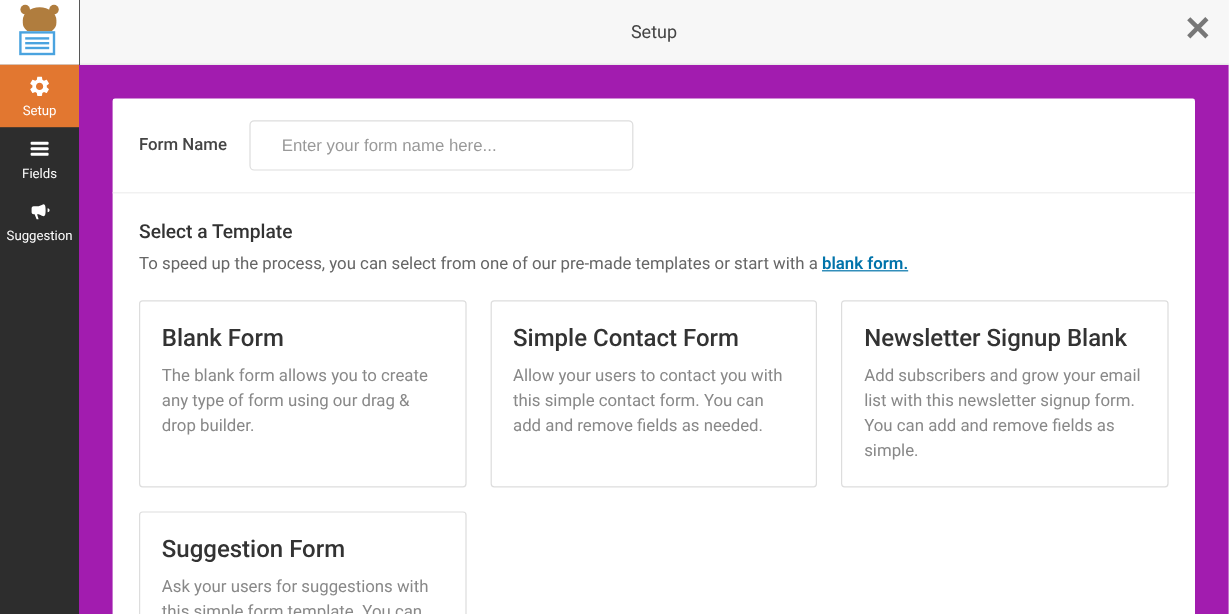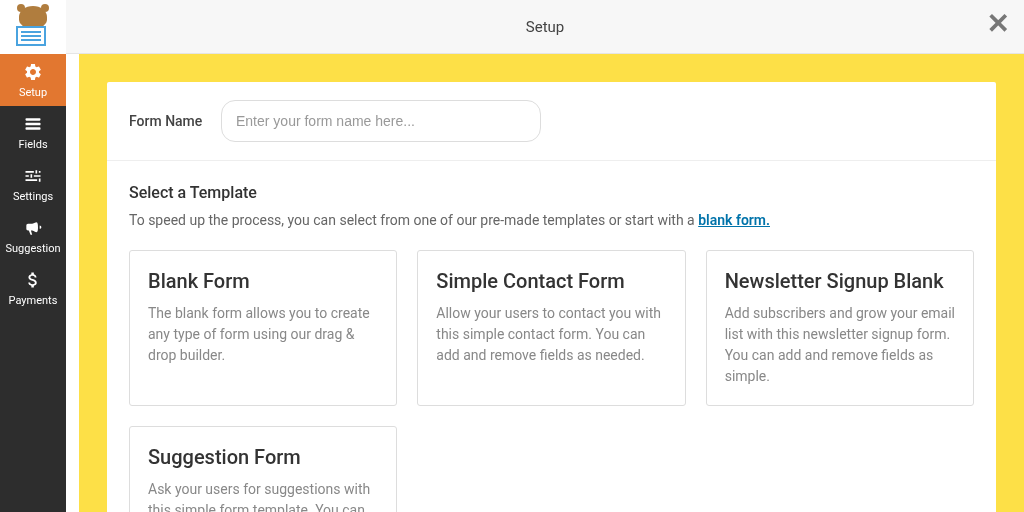--- a/index.html
+++ b/index.html
@@ -17,26 +17,26 @@
     .sidebar-item { display: flex; flex-direction: column; align-items: center; justify-content: center; height: 52px; color: #fff; font-size: 11px; cursor: pointer; }
     .sidebar-item.active { background: #e27730; }
     .sidebar-item svg { width: 20px; height: 20px; fill: #fff; margin-bottom: 4px; }
     
     .main { position: absolute; left: 66px; top: 0; right: 0; height: 512px; display: flex; flex-direction: column; }
     
     .header { height: 54px; background: #f7f7f7; border-bottom: 1px solid #e5e5e5; display: flex; align-items: center; justify-content: center; position: relative; }
     .header-title { font-size: 15px; color: #444; font-weight: 400; }
     .close-btn { position: absolute; right: 14px; top: 10px; font-size: 28px; color: #777; cursor: pointer; font-weight: bold; background: none; border: none; line-height: 1; }
     
-    .content-wrap { flex: 1; background: #fde047; padding: 28px 28px 0 28px; overflow: auto; margin-left: 13px; }
+    .content-wrap { flex: 1; background: #a21caf; padding: 28px 28px 0 28px; overflow: auto; }
     .content { background: #fff; border-radius: 2px; min-height: 100%; }
     
     .form-name-row { display: flex; align-items: center; padding: 18px 22px; border-bottom: 1px solid #eee; }
     .form-name-label { width: 92px; font-size: 14px; color: #444; font-weight: 500; }
-    .form-name-input { flex: 0 0 320px; padding: 12px 14px; border: 1px solid #ddd; border-radius: 14px; font-size: 14px; color: #777; }
+    .form-name-input { flex: 0 0 320px; padding: 12px 26px; border: 1px solid #ddd; border-radius: 4px; font-size: 14px; color: #777; }
     .form-name-input::placeholder { color: #999; }
     
     .template-section { padding: 22px; }
     .template-heading { font-size: 16px; color: #333; font-weight: 500; margin-bottom: 10px; }
     .template-desc { font-size: 14px; color: #666; margin-bottom: 22px; }
     .template-desc a { color: #0073aa; text-decoration: underline; font-weight: 600; }
     
     .templates-grid { display: grid; grid-template-columns: repeat(3, 1fr); gap: 20px; }
     .template-card { border: 1px solid #ddd; border-radius: 3px; padding: 18px; cursor: pointer; }
     .template-card-title { font-size: 20px; color: #333; font-weight: 500; margin-bottom: 10px; }
@@ -67,40 +67,28 @@
 
   <div class="sidebar-item">
     <svg viewBox="0 0 24 24">
         <rect x="3" y="5" width="18" height="3" rx="1"></rect>
         <rect x="3" y="10.5" width="18" height="3" rx="1"></rect>
         <rect x="3" y="16" width="18" height="3" rx="1"></rect>
       </svg>
     <span>Fields</span>
   </div>
 
-  <div class="sidebar-item">
-    <svg viewBox="0 0 24 24">
-        <path d="M3 6h10v2H3zM15 5h2v4h-2zM19 6h2v2h-2zM3 11h4v2H3zM9 10h2v4H9zM13 11h8v2h-8zM3 16h14v2H3zM19 15h2v4h-2z"></path>
-      </svg>
-    <span>Settings</span>
-  </div>
 
   <div class="sidebar-item">
     <svg viewBox="0 0 24 24">
         <path d="M18 11c0-2 0-6-2-6-1 0-2 1-5 2H6c-1.1 0-2 .9-2 2v4c0 1.1.9 2 2 2h1l2 5h2l-1.5-5H11c3 1 4 2 5 2 2 0 2-4 2-6zm2-2v4c1 0 2-.9 2-2s-1-2-2-2z"></path>
       </svg>
     <span>Suggestion</span>
   </div>
 
-  <div class="sidebar-item">
-    <svg viewBox="0 0 24 24">
-        <path d="M11.8 10.9c-2.27-.59-3-1.2-3-2.15 0-1.09 1.01-1.85 2.7-1.85 1.78 0 2.44.85 2.5 2.1h2.21c-.07-1.72-1.12-3.3-3.21-3.81V3h-3v2.16c-1.94.42-3.5 1.68-3.5 3.61 0 2.31 1.91 3.46 4.7 4.13 2.5.6 3 1.48 3 2.41 0 .69-.49 1.79-2.7 1.79-2.06 0-2.87-.92-2.98-2.1h-2.2c.12 2.19 1.76 3.42 3.68 3.83V21h3v-2.15c1.95-.37 3.5-1.5 3.5-3.55 0-2.84-2.43-3.81-4.7-4.4z"></path>
-      </svg>
-    <span>Payments</span>
-  </div>
 </div>
 
 <div class="main">
   <div class="header">
     <span class="header-title">Setup</span>
     <button class="close-btn">
       <span>✕</span>
     </button>
   </div>
 

